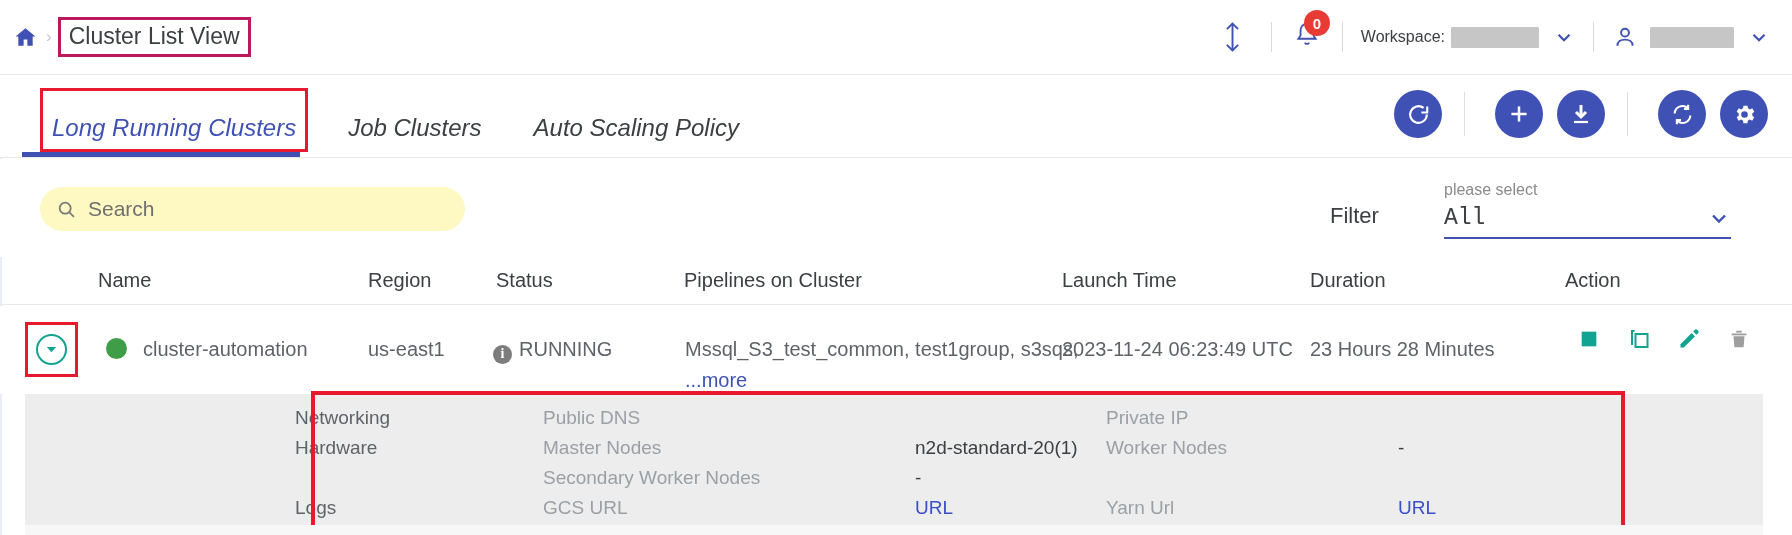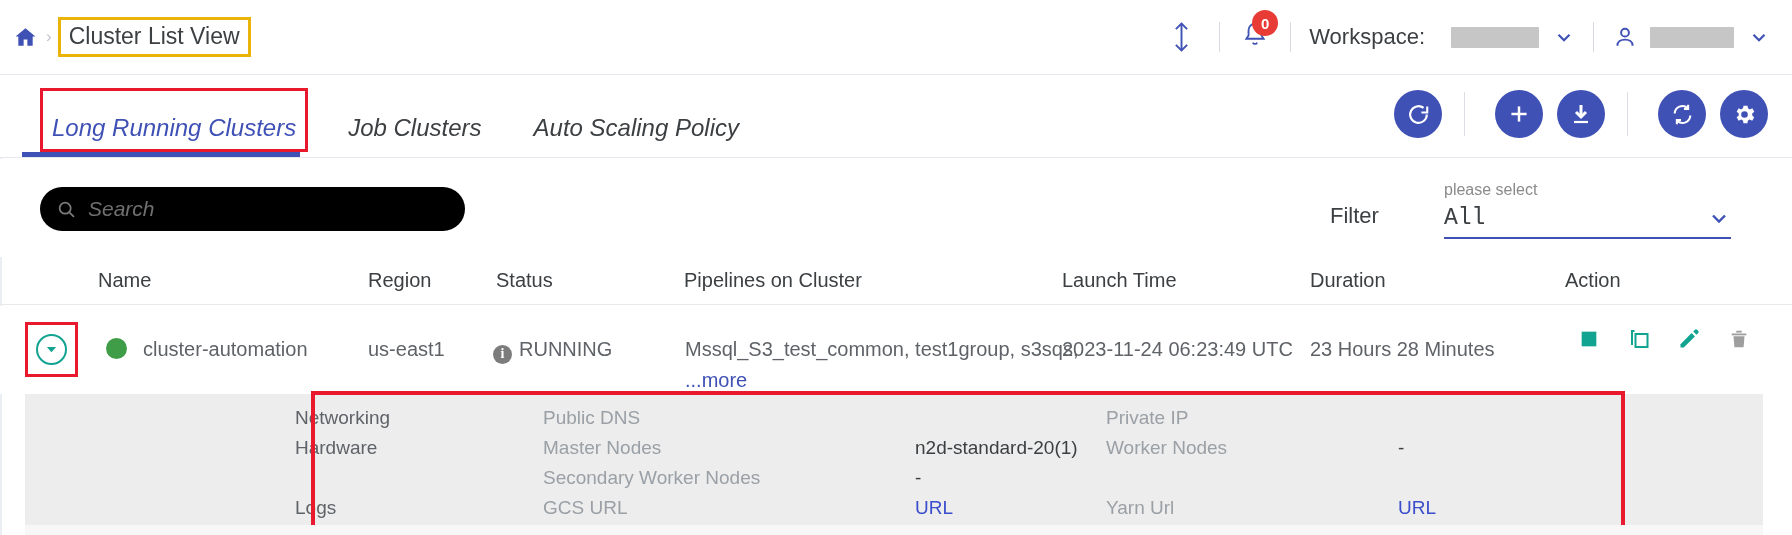--- a/index.html
+++ b/index.html
@@ -16,37 +16,37 @@
   .topbar {
     position:absolute; left:0; top:0; width:1792px; height:75px;
     background:#ffffff; border-bottom:1px solid #e6e8ef;
     display:flex; align-items:center;
   }
   .breadcrumb { display:flex; align-items:center; margin-left:12px; }
   .home-icon { width:26px; height:26px; color:#3f51b5; display:flex; align-items:center; justify-content:center; }
   .crumb-sep { color:#c2c6d2; font-size:17px; margin:0 6px 0 8px; }
   .crumb-text {
     font-size:23px; color:#3c4043; padding:3px 8px 5px 8px;
-    border:3px solid #eab308; background:#fff; line-height:1.15;
+    border:3px solid #be185d; background:#fff; line-height:1.15;
   }
   .topbar-right {
     margin-left:auto; display:flex; align-items:center; height:100%;
     padding-right:22px; gap:0px;
   }
   .sort-icon { color:#3f51b5; width:40px; display:flex; justify-content:center; }
   .vdiv { width:1px; height:30px; background:#d7d9e2; margin:0 18px; }
   .bell-wrap { position:relative; width:34px; display:flex; justify-content:center; }
   .bell-icon { color:#3f51b5; }
   .bell-badge {
     position:absolute; top:-11px; left:14px;
     background:#e83b35; color:#fff; border-radius:50%;
     width:26px; height:26px; font-size:15px; font-weight:bold;
     display:flex; align-items:center; justify-content:center;
   }
-  .ws-label { font-size:22px; color:#3c4043; margin-right:26px;text-align:center; }
+  .ws-label { font-size:16px; color:#3c4043; margin-right:6px;text-align:center; }
   .redact { display:inline-block; height:21px; background:#c6c6c6; border-radius:1px; }
   .chev { color:#3f51b5; margin-left:14px; display:flex; align-items:center; }
   .user-icon { color:#3f51b5; display:flex; align-items:center; margin-right:12px; }
 
   
   .tabsrow {
     position:absolute; left:0; top:76px; width:1792px; height:82px;
     background:#fff; border-bottom:1px solid #e6e8ef;
   }
   .tabs { position:absolute; left:0; top:0; display:flex; align-items:flex-end; height:82px; }
@@ -70,22 +70,22 @@
     color:#fff; display:flex; align-items:center; justify-content:center;
     margin-left:14px; cursor:pointer;
   }
   .abtn:first-child { margin-left:0; }
   .abtn-div { width:1px; height:44px; background:#dcdee6; margin:0 16px 0 22px; }
 
   
   .filterrow { position:absolute; left:0; top:159px; width:1792px; height:98px; background:#fff; }
   .searchbox {
     position:absolute; left:40px; top:28px; width:425px; height:44px;
-    background:#000000; border-radius:22px; display:flex; align-items:center;
-    padding:0 16px; cursor:text;font-style:italic;
+    background:#fef9c3; border-radius:22px; display:flex; align-items:center;
+    padding:0 16px; cursor:text;
   }
   .search-icon { color:#7a7a7a; margin-right:11px; display:flex; }
   .search-ph { font-size:21px; color:#6f6f6f; }
   .filter-label {
     position:absolute; left:1330px; top:44px; font-size:22px; color:#3c4043;
   }
   .selectwrap { position:absolute; left:1444px; top:22px; width:287px; }
   .select-float { font-size:16px; color:#8a8a8a; margin-bottom:6px; }
   .select-ctl {
     display:flex; align-items:center; border-bottom:2px solid #3f51b5;

